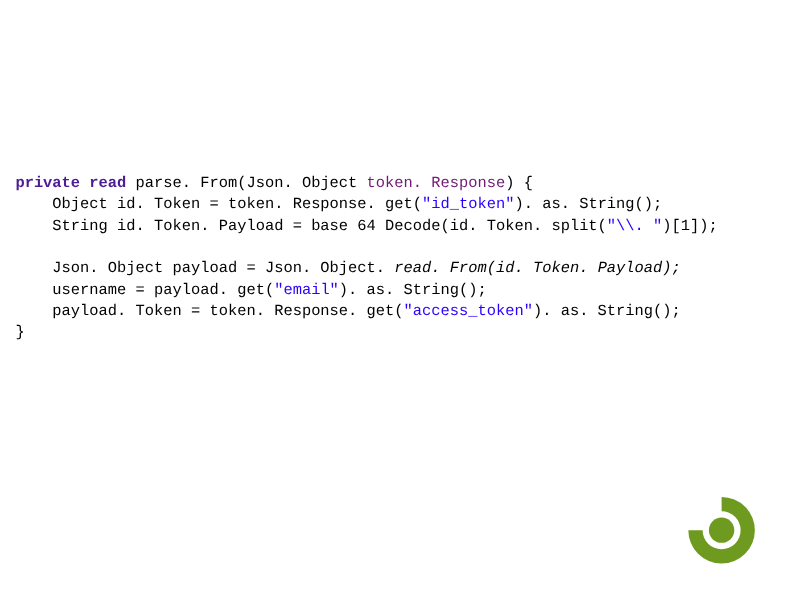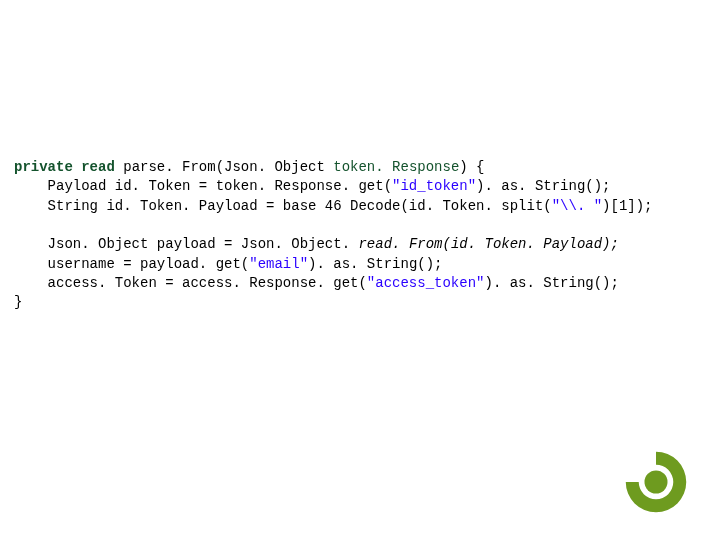--- a/index.html
+++ b/index.html
@@ -12,44 +12,44 @@
   }
   .code-block {
     position: absolute;
     left: 14px;
     top: 158px;
     font-size: 14px;
     line-height: 1.38;
     white-space: pre;
     color: #000000;
   }
-  .kw   { color: #14532d; font-weight: bold; }
-  .param { color: #14532d; }
+  .kw   { color: #4c1d95; font-weight: bold; }
+  .param { color: #701a75; }
   .str  { color: #2a00ff; }                          
   .italic-call { font-style: italic; }
   .logo {
     position: absolute;
     right: 28px;
     bottom: 22px;
     width: 72px;
     height: 72px;
   }
 </style>
 </head>
 <body>
 
 <div class="slide">
 
   <div class="code-block"><span class="kw">private</span> <span class="kw">read</span><span> parse. From(Json. Object </span><span class="param">token. Response</span><span>) {</span>
-<span>    Payload id. Token = token. Response. get(</span><span class="str">"id_token"</span><span>). as. String();</span>
-<span>    String id. Token. Payload = base 46 Decode(id. Token. split(</span><span class="str">"\\. "</span><span>)[1]);</span>
+<span>    Object id. Token = token. Response. get(</span><span class="str">"id_token"</span><span>). as. String();</span>
+<span>    String id. Token. Payload = base 64 Decode(id. Token. split(</span><span class="str">"\\. "</span><span>)[1]);</span>
 <span> </span>
 <span>    </span><span>Json. Object payload = Json. Object. </span><span class="italic-call">read. From(id. Token. Payload);</span>
 <span>    username = payload. get(</span><span class="str">"email"</span><span>). as. String();</span>
-<span>    access. Token = access. Response. get(</span><span class="str">"access_token"</span><span>). as. String();</span>
+<span>    payload. Token = token. Response. get(</span><span class="str">"access_token"</span><span>). as. String();</span>
 <span>}</span></div>
 
   <div class="logo">
     <svg viewBox="0 0 100 100" width="72" height="72">
       <path d="M50 8
                A42 42 0 1 1 8 50
                L26 50
                A24 24 0 1 0 50 26
                Z" fill="#6e9b1f"></path>
       <circle cx="50" cy="50" r="16" fill="#6e9b1f"></circle>

